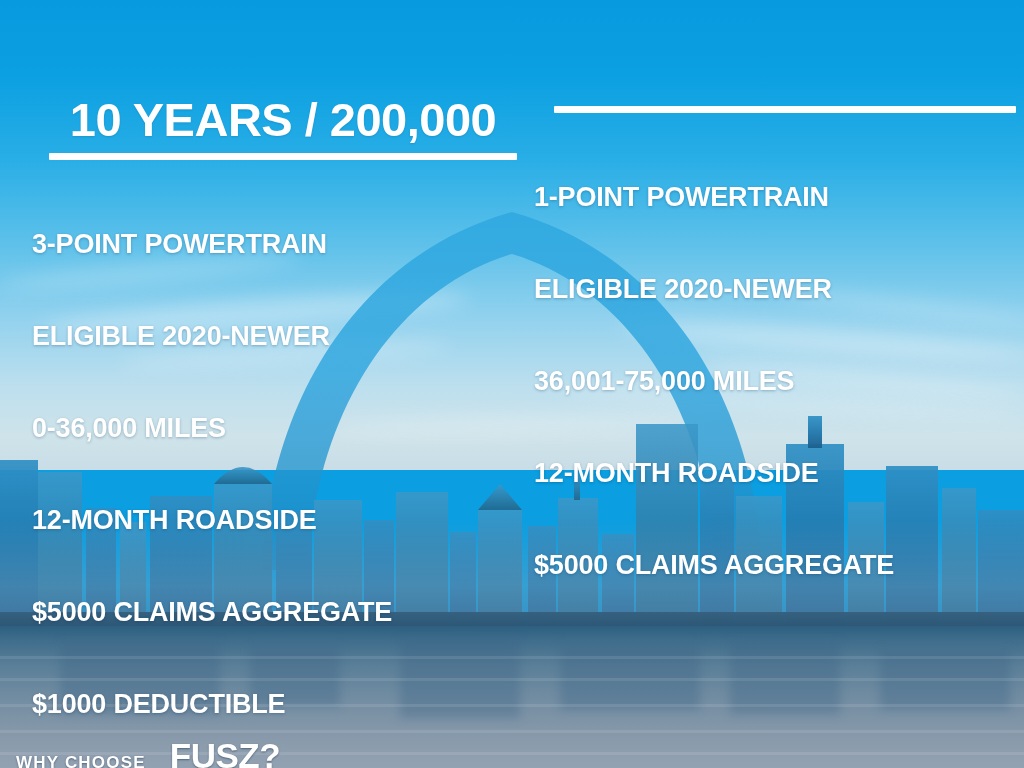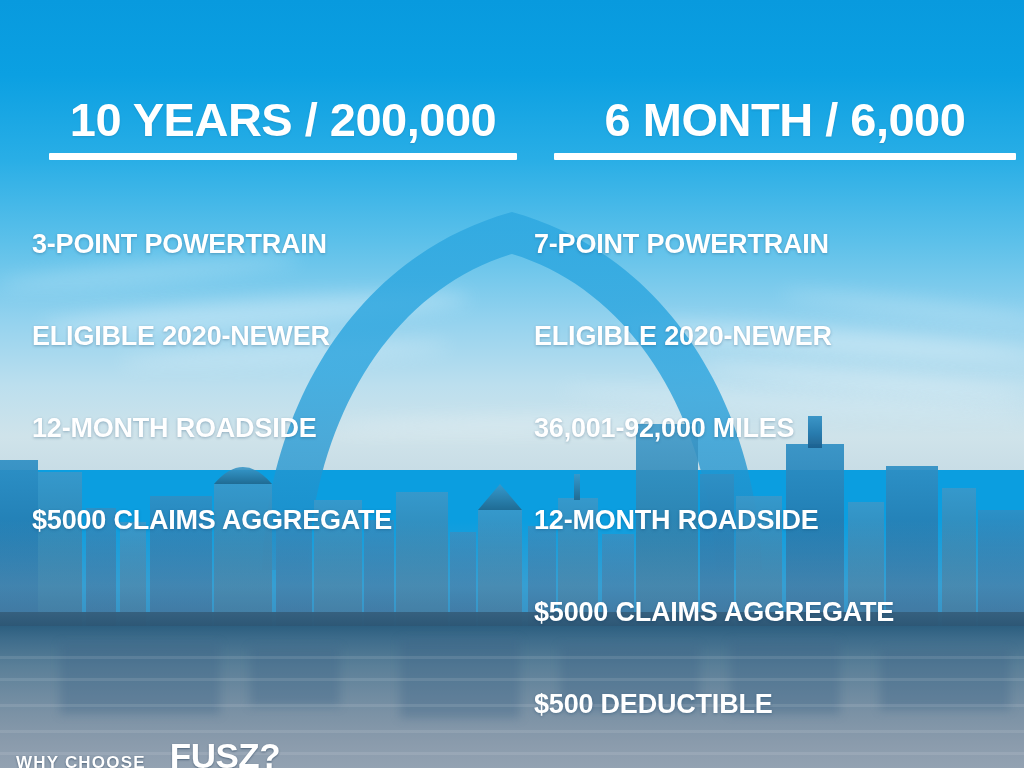--- a/index.html
+++ b/index.html
@@ -237,37 +237,37 @@
     <div class="cols">
 
       <div class="col col-left">
         <div class="head-wrap">
           <div class="heading">10 YEARS / 200,000</div>
           <div class="rule"></div>
         </div>
         <div class="items">
           <div class="item">3-POINT POWERTRAIN</div>
           <div class="item">ELIGIBLE 2020-NEWER</div>
+          <div class="item">0-36,000 MILES</div>
           <div class="item">12-MONTH ROADSIDE</div>
           <div class="item">$5000 CLAIMS AGGREGATE</div>
+          <div class="item">$1000 DEDUCTIBLE</div>
         </div>
       </div>
 
       <div class="col col-right">
         <div class="head-wrap">
-          <div class="heading">6 MONTH / 6,000</div>
           <div class="rule"></div>
         </div>
         <div class="items">
-          <div class="item">7-POINT POWERTRAIN</div>
+          <div class="item">1-POINT POWERTRAIN</div>
           <div class="item">ELIGIBLE 2020-NEWER</div>
-          <div class="item">36,001-92,000 MILES</div>
+          <div class="item">36,001-75,000 MILES</div>
           <div class="item">12-MONTH ROADSIDE</div>
           <div class="item">$5000 CLAIMS AGGREGATE</div>
-          <div class="item">$500 DEDUCTIBLE</div>
         </div>
       </div>
     </div>
 
     <div class="logo">
       <span class="logo-why">WHY CHOOSE</span>
       <span class="logo-fusz">FUSZ?</span>
     </div>
 
   </div>

